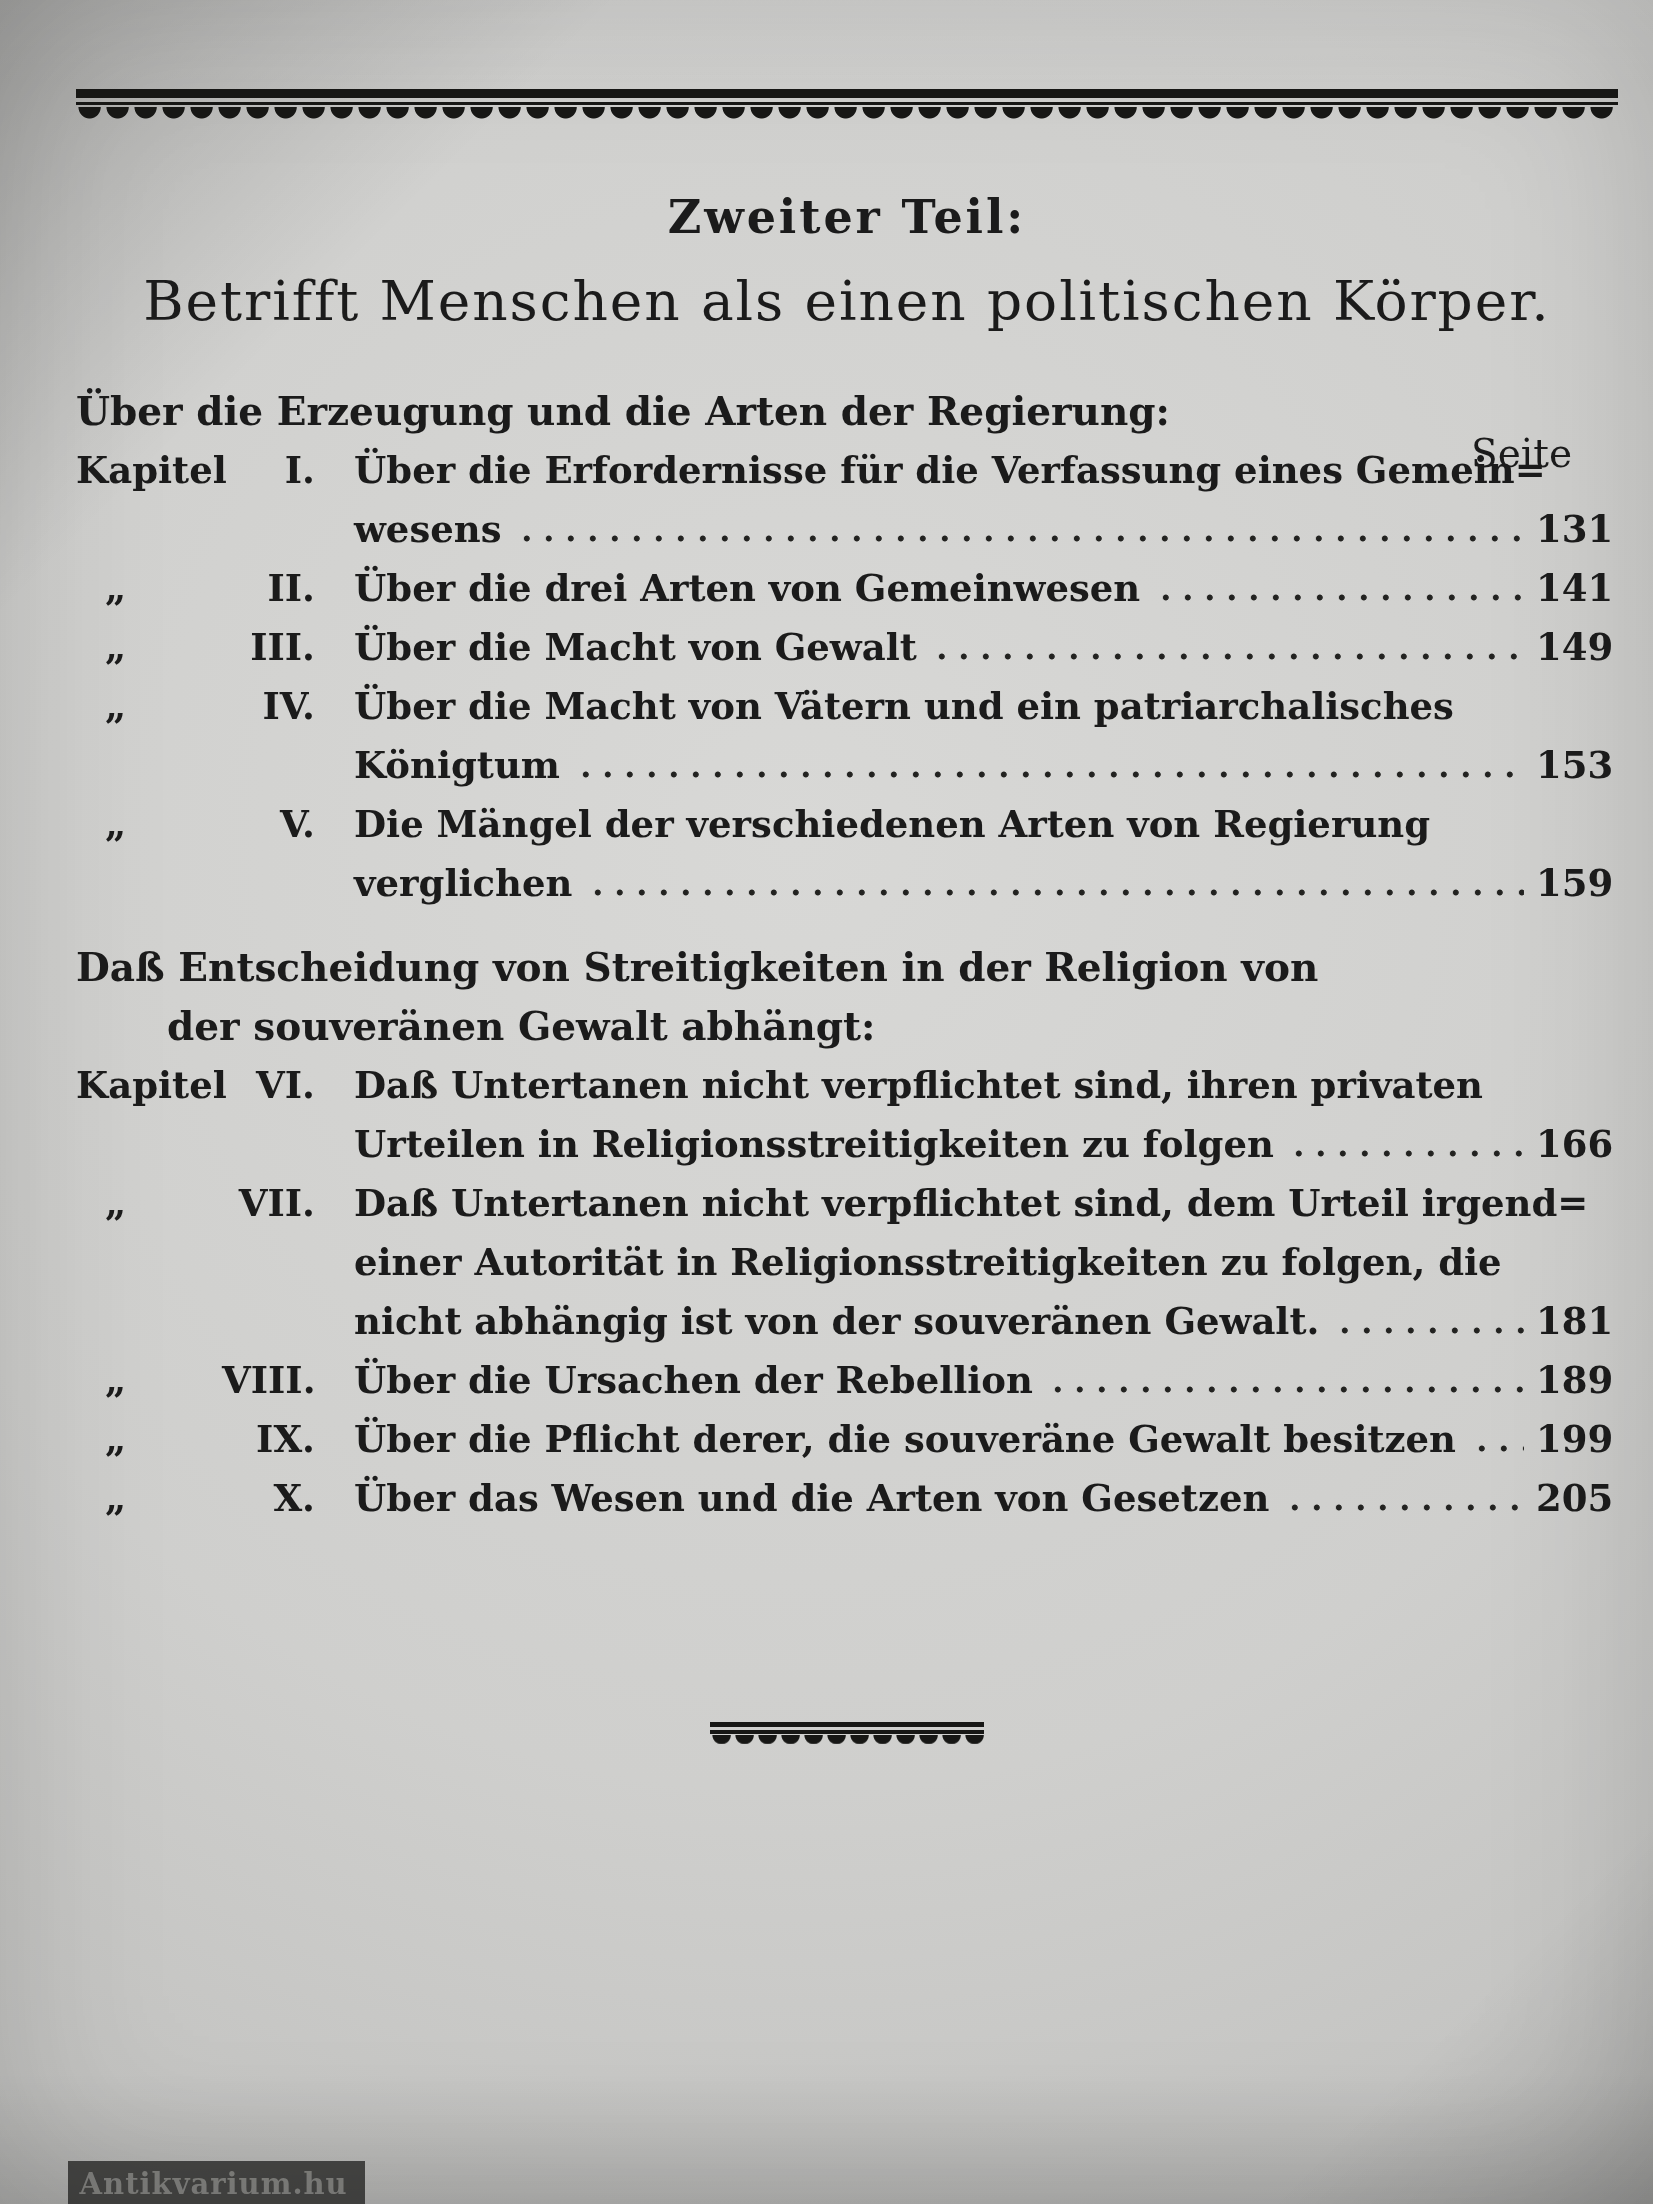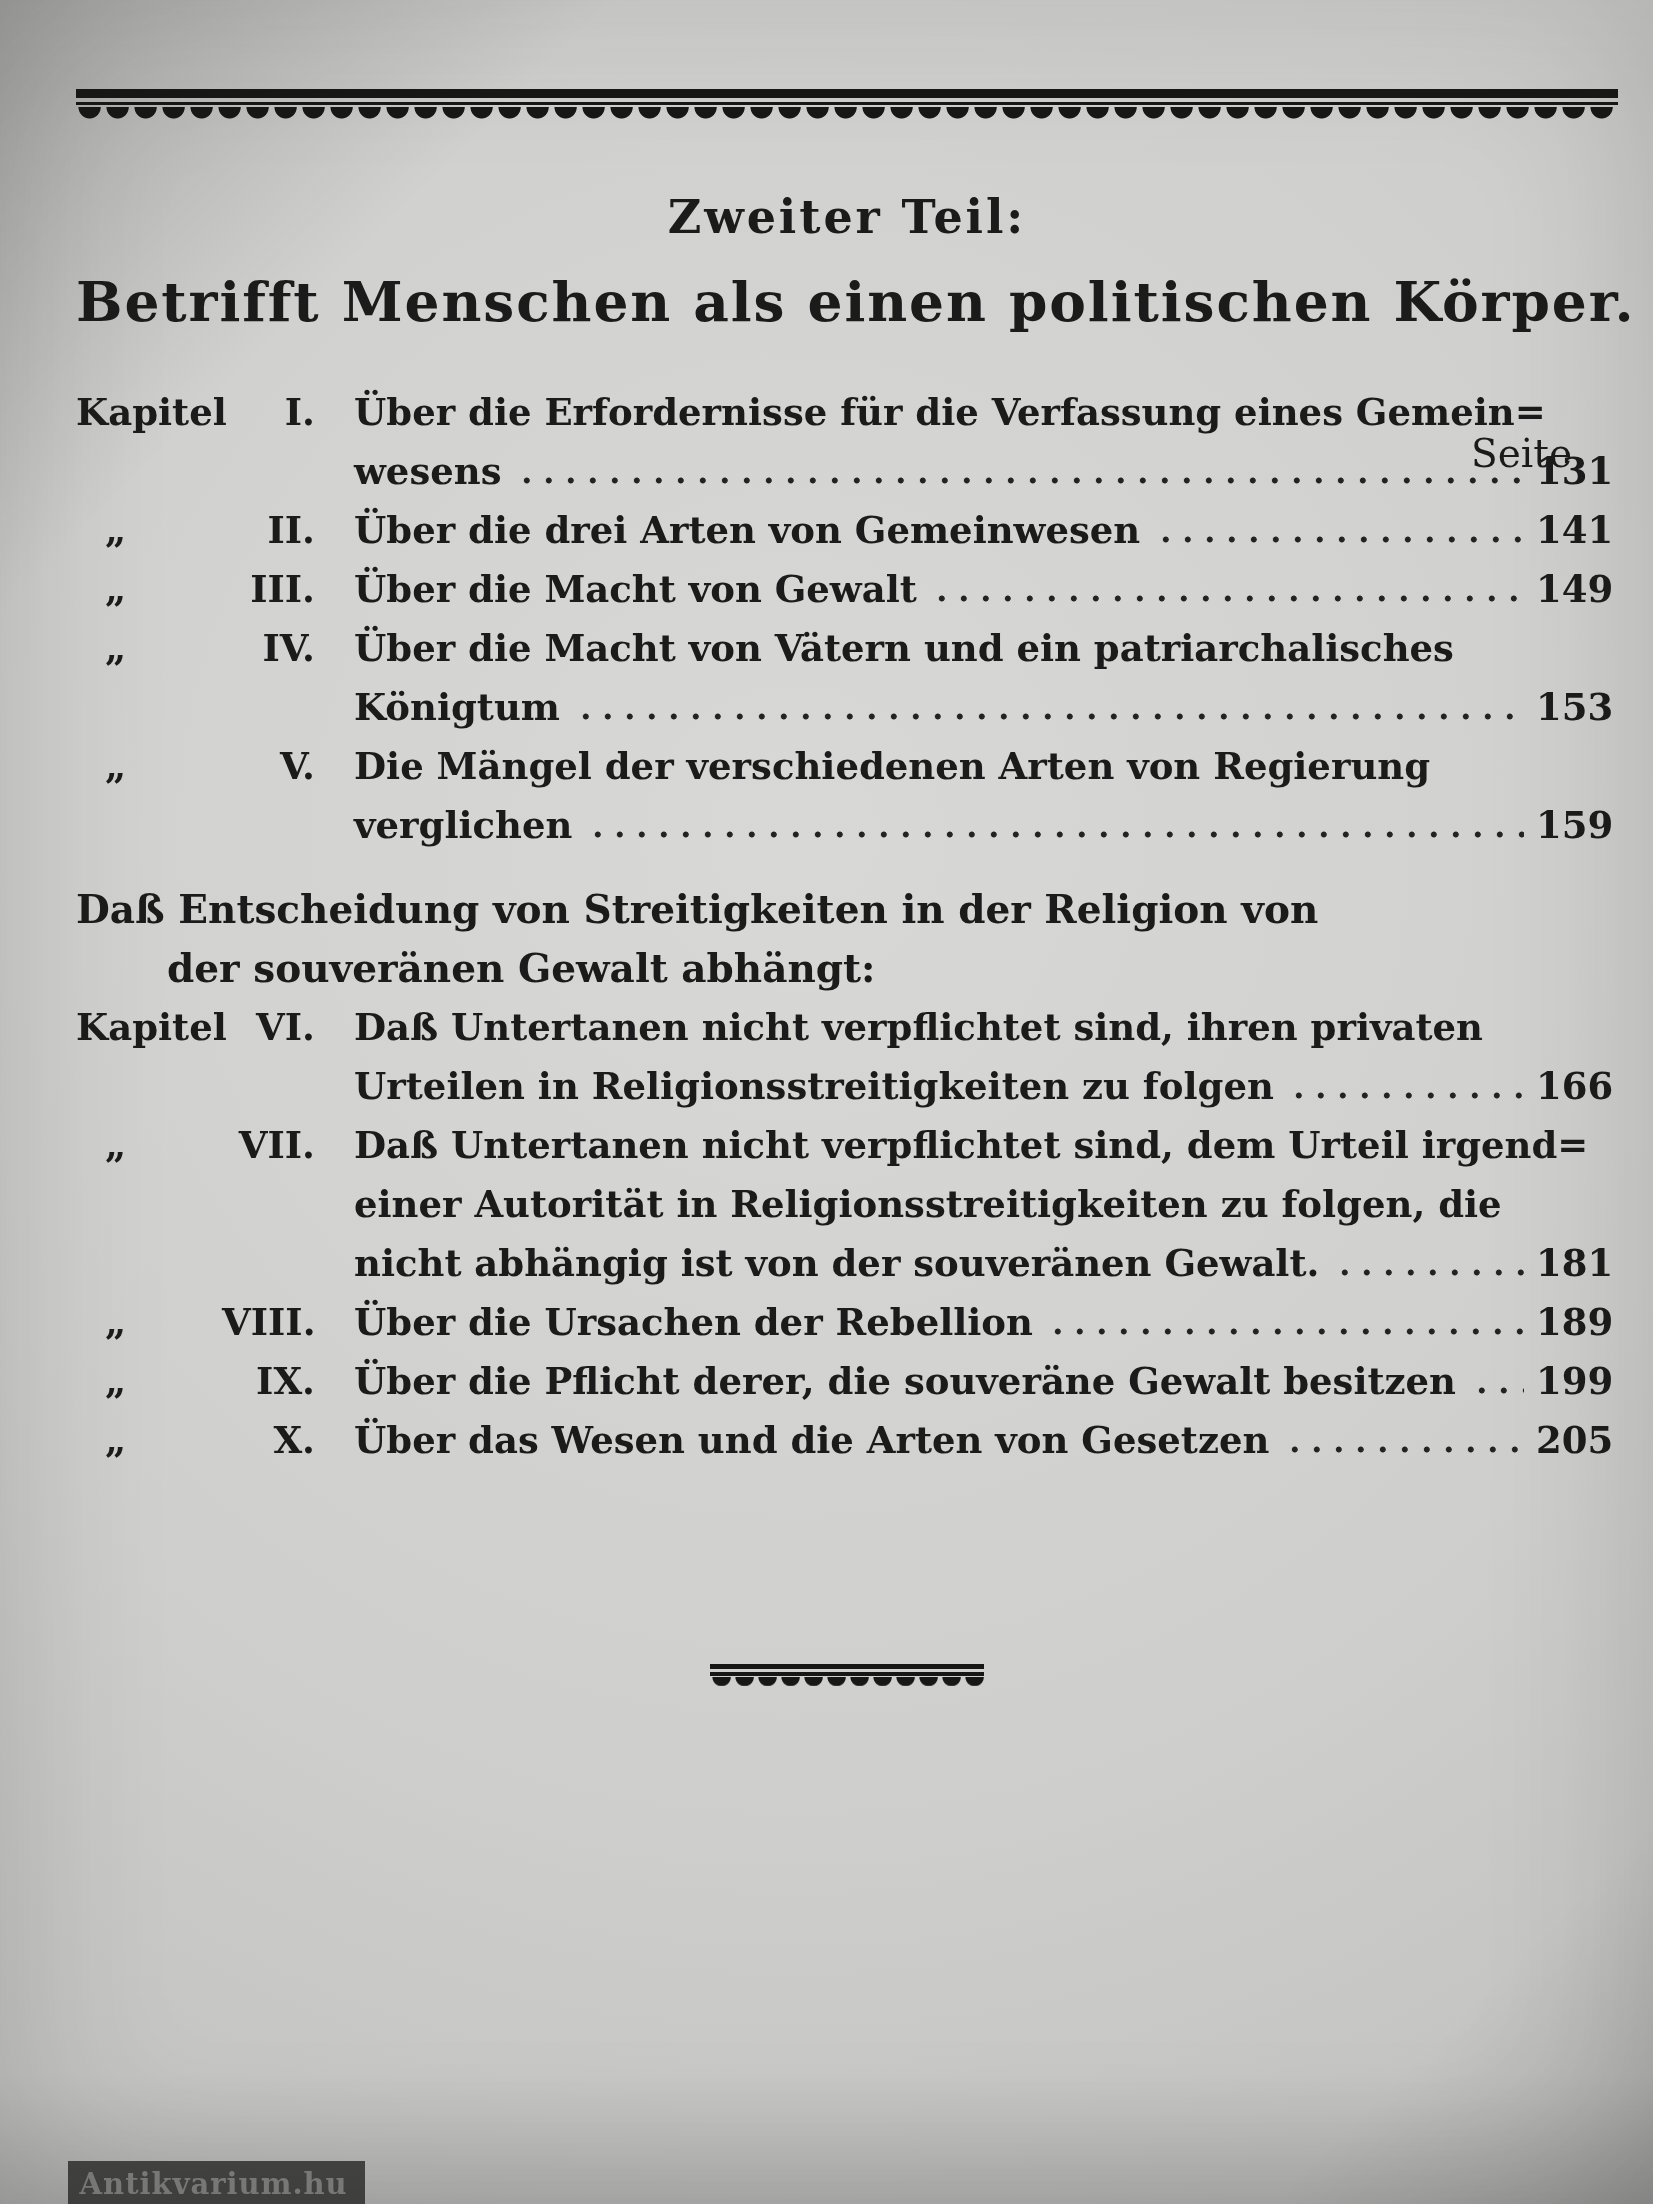--- a/index.html
+++ b/index.html
@@ -41,21 +41,21 @@
     background-image:radial-gradient(circle at 11.6px 0px, #171715 0 8.7px, rgba(0,0,0,0) 9.7px);
     background-size:23px 9.7px;
   }
 
   .part-label{
     margin-top:70px;text-align:center;
     font-size:46px;font-weight:700;letter-spacing:2.9px;
   }
   .page-title{
     margin:25px 0 0 0;text-align:center;white-space:nowrap;
-    font-size:55px;font-weight:700;letter-spacing:1.9px;
+    font-size:55px;font-weight:400;letter-spacing:1.9px;
   }
 
   .seite-label{
     position:absolute;top:431px;right:82px;
     font-size:39px;font-weight:400;
   }
 
   .toc{margin-top:49px;font-size:37px;font-weight:700;line-height:59px;}
   .section + .section{margin-top:25px;}
   .section-heading{font-size:39px;white-space:nowrap;}
@@ -95,20 +95,21 @@
     </div>
 
     <div class="part-label">Zweiter Teil:</div>
 
     <h1 class="page-title">Betrifft Menschen als einen politischen Körper.</h1>
 
     <div class="seite-label">Seite</div>
 
     <div class="toc" id="toc">
         <div class="section">
+          <div class="section-heading">Über die Erzeugung und die Arten der Regierung:</div>
           <div class="row">
             <span class="col-label">Kapitel</span>
             <span class="col-num">I.</span>
             <span class="col-text grow">Über die Erfordernisse für die Verfassung eines Gemein=</span>
           </div>
           <div class="row">
             <span class="col-label"></span>
             <span class="col-num"></span>
             <span class="col-text">wesens</span>
             <span class="leader"></span>

